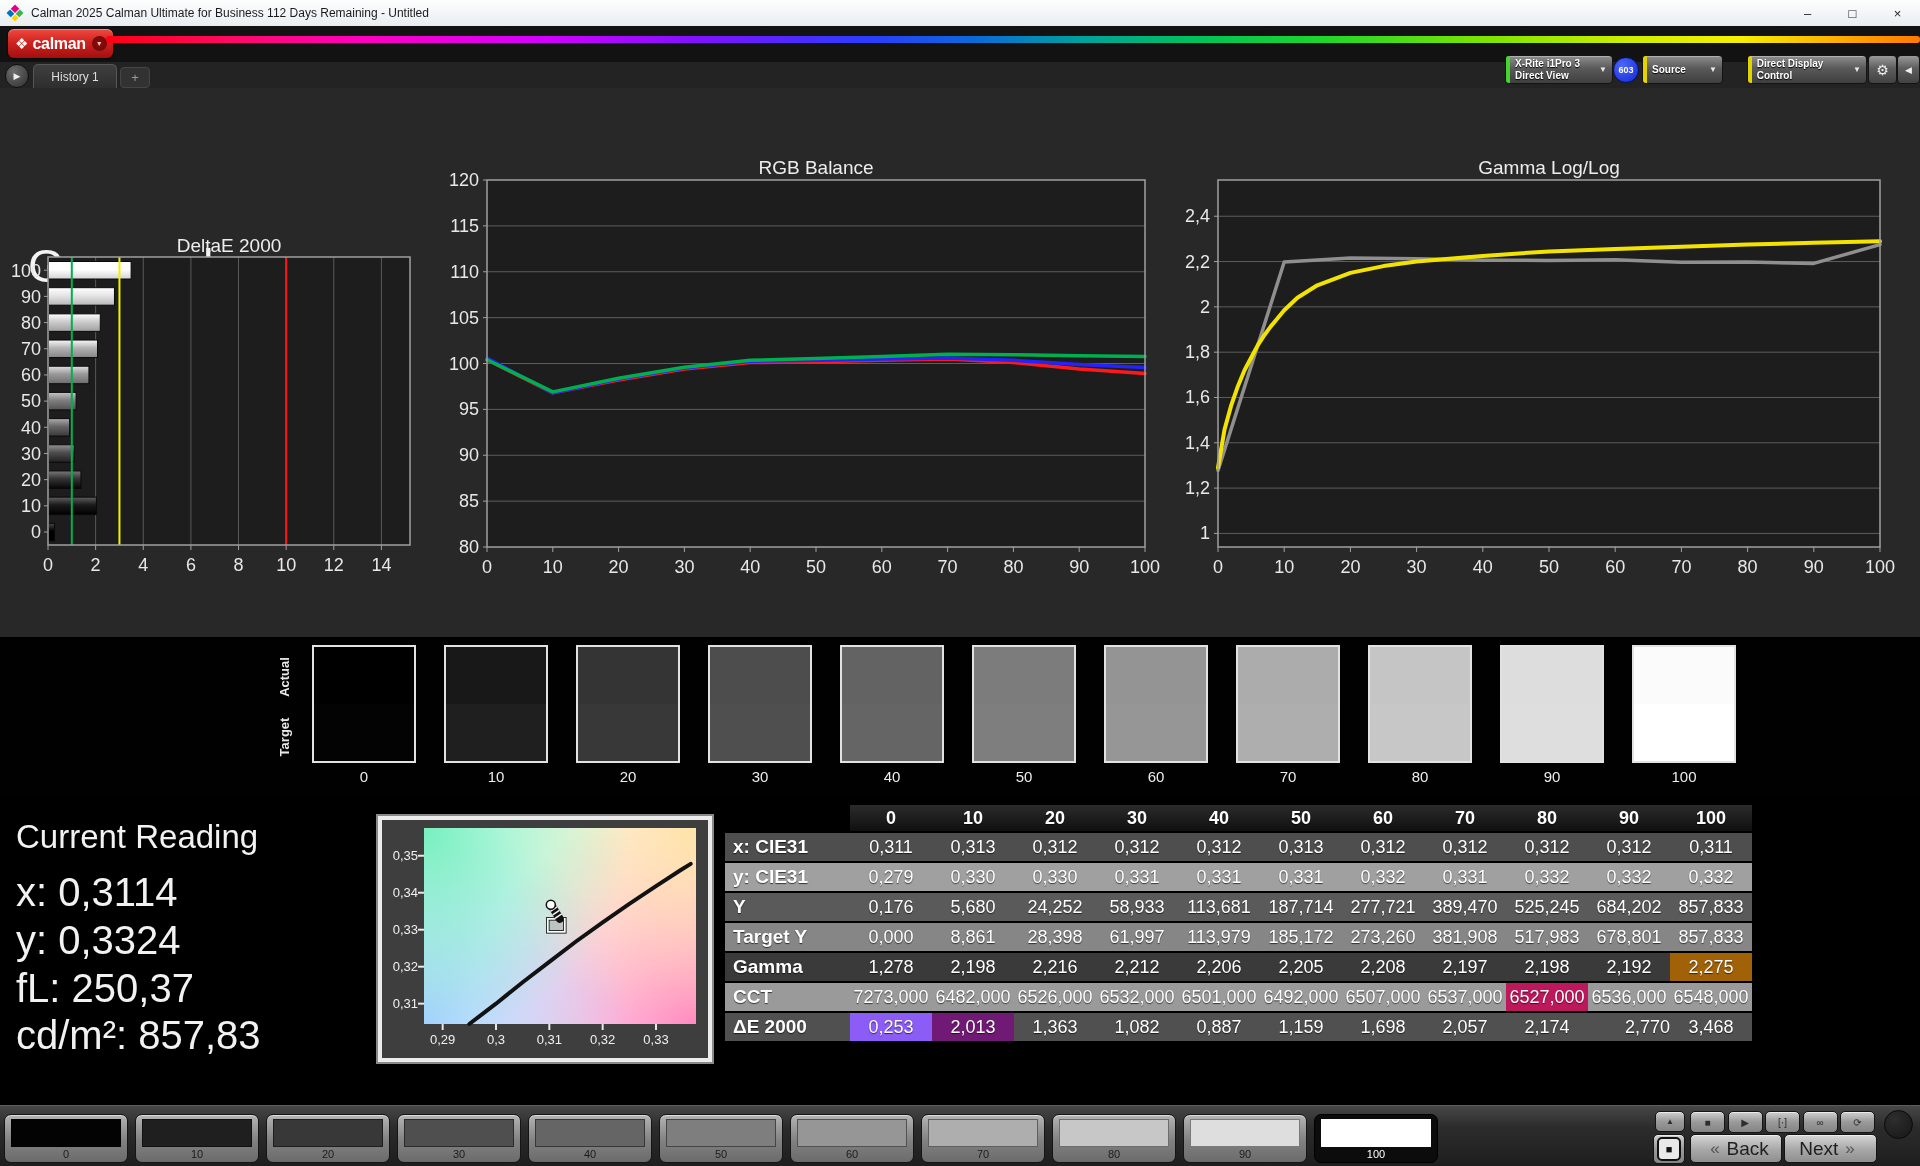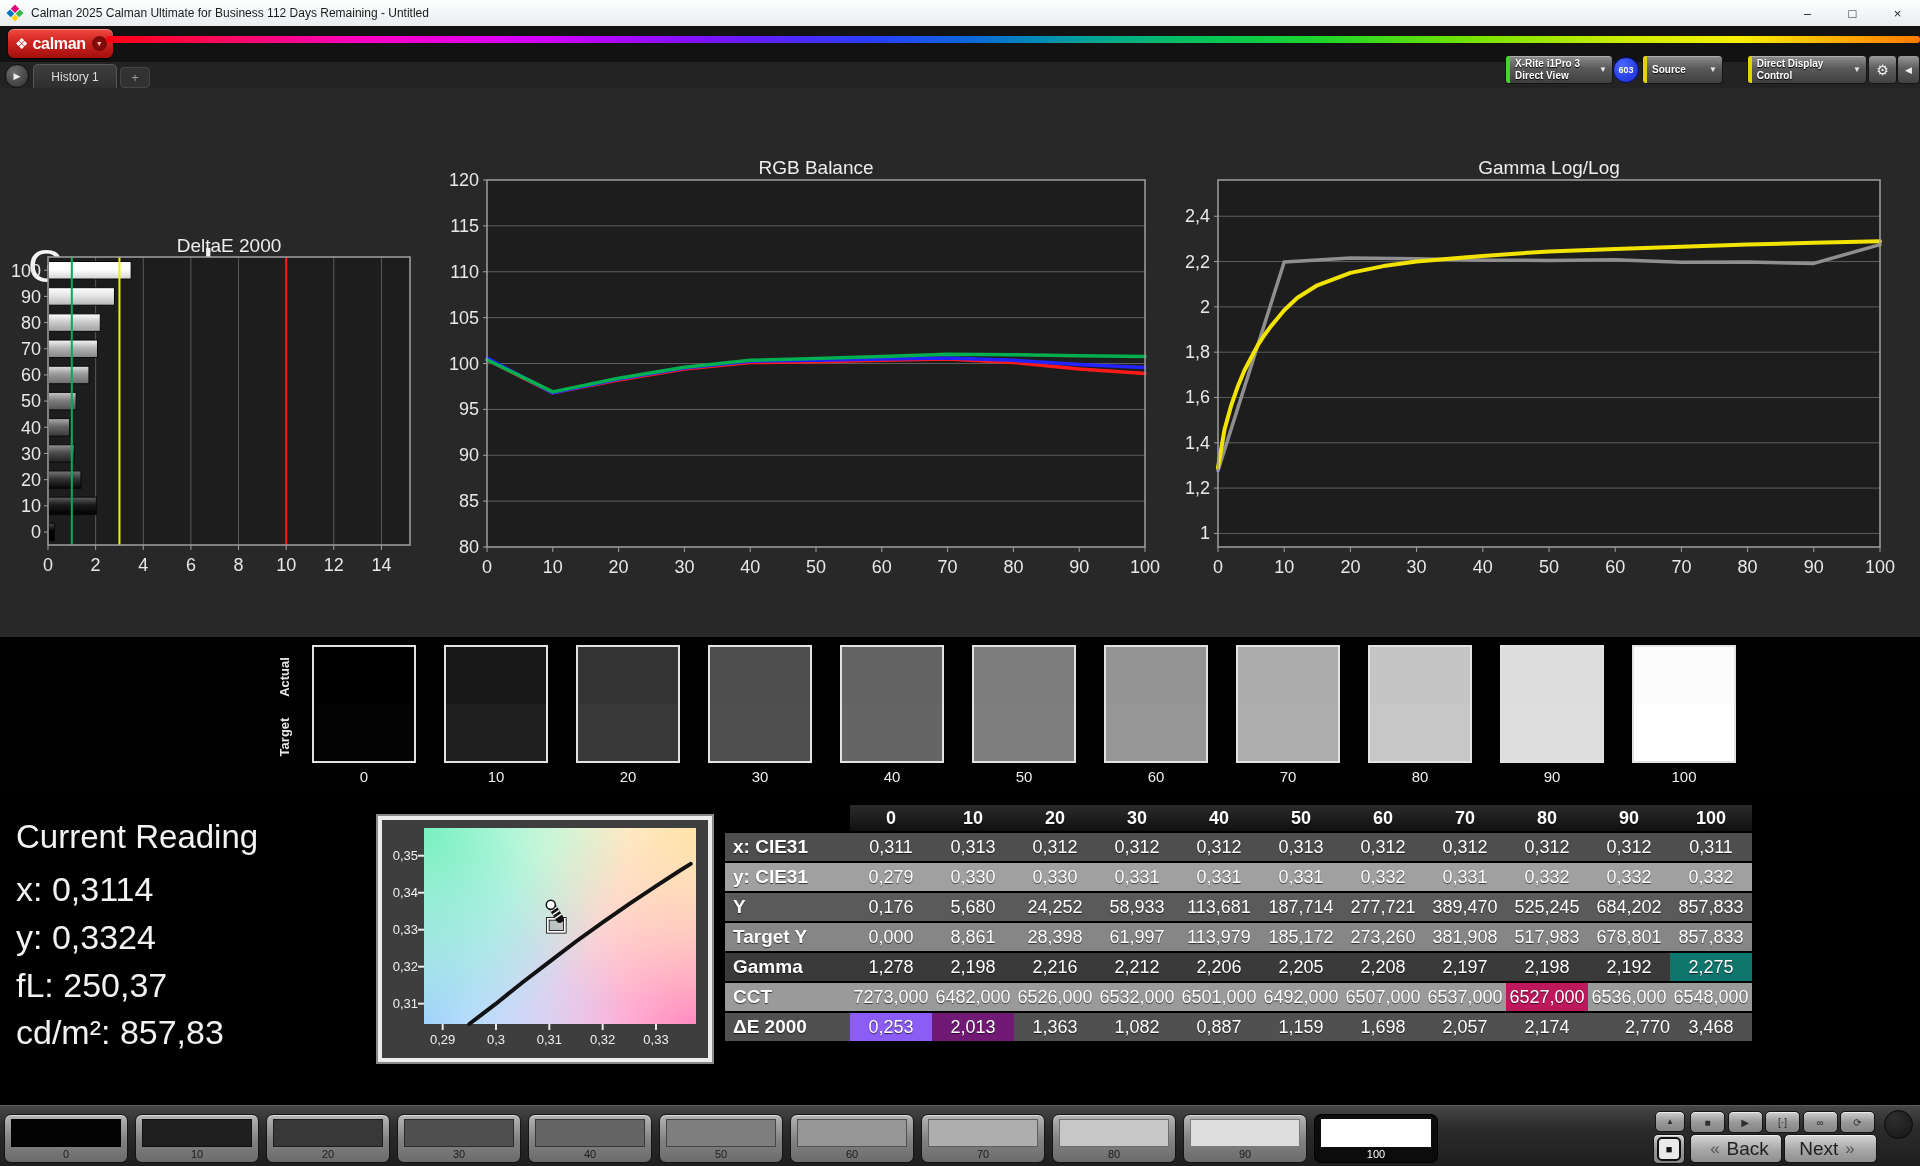--- a/index.html
+++ b/index.html
@@ -67,21 +67,21 @@
   
   .strip{position:absolute;left:0;top:637px;width:1920px;height:158px;background:#010101;}
   .vlabel{position:absolute;color:#e8e8e8;font-size:13px;font-weight:bold;white-space:nowrap;
     transform:translate(-50%,-50%) rotate(-90deg);}
   .sw{position:absolute;top:8px;width:104px;height:118px;border:2px solid #e2e2e2;box-sizing:border-box;}
   .sw .half{width:100%;height:50%;}
   .swlbl{position:absolute;top:131px;width:104px;text-align:center;color:#ededed;font-size:15px;}
 
   
   .crhead{position:absolute;left:16px;top:818px;font-size:33px;color:#f2f2f2;}
-  .crline{position:absolute;left:16px;font-size:34px;color:#f2f2f2;}
+  .crline{position:absolute;left:16px;font-size:40px;color:#f2f2f2;}
 
   .ciepanel{position:absolute;left:378px;top:816px;width:334px;height:246px;background:#3e3e3e;
     border:4px solid #ececec;box-sizing:border-box;box-shadow:0 0 0 2px #8a8a8a;}
   .cieplot{position:absolute;left:42px;top:8px;width:272px;height:196px;
     background:
       radial-gradient(circle at 0% 0%,rgba(96,238,180,.85),rgba(96,238,180,0) 62%),
       radial-gradient(circle at 100% 0%,rgba(255,226,160,.9),rgba(255,226,160,0) 60%),
       radial-gradient(circle at 0% 100%,rgba(150,200,255,.85),rgba(150,200,255,0) 62%),
       radial-gradient(circle at 100% 100%,rgba(255,130,190,.95),rgba(255,130,190,0) 68%),
       #ffffff;}
@@ -603,21 +603,21 @@
         <div class="tcell tval" style="background: rgb(58, 58, 58);">1,278</div>
         <div class="tcell tval" style="background: rgb(58, 58, 58);">2,198</div>
         <div class="tcell tval" style="background: rgb(58, 58, 58);">2,216</div>
         <div class="tcell tval" style="background: rgb(58, 58, 58);">2,212</div>
         <div class="tcell tval" style="background: rgb(58, 58, 58);">2,206</div>
         <div class="tcell tval" style="background: rgb(58, 58, 58);">2,205</div>
         <div class="tcell tval" style="background: rgb(58, 58, 58);">2,208</div>
         <div class="tcell tval" style="background: rgb(58, 58, 58);">2,197</div>
         <div class="tcell tval" style="background: rgb(58, 58, 58);">2,198</div>
         <div class="tcell tval" style="background: rgb(58, 58, 58);">2,192</div>
-        <div class="tcell tval" style="background: #0f766e;">2,275</div>
+        <div class="tcell tval" style="background: #a16207;">2,275</div>
       </div>
       <div class="trow">
         <div class="tcell tlabel" style="background: rgb(154, 154, 154);">CCT</div>
         <div class="tcell tval" style="background: rgb(154, 154, 154);">7273,000</div>
         <div class="tcell tval" style="background: rgb(154, 154, 154);">6482,000</div>
         <div class="tcell tval" style="background: rgb(154, 154, 154);">6526,000</div>
         <div class="tcell tval" style="background: rgb(154, 154, 154);">6532,000</div>
         <div class="tcell tval" style="background: rgb(154, 154, 154);">6501,000</div>
         <div class="tcell tval" style="background: rgb(154, 154, 154);">6492,000</div>
         <div class="tcell tval" style="background: rgb(154, 154, 154);">6507,000</div>

